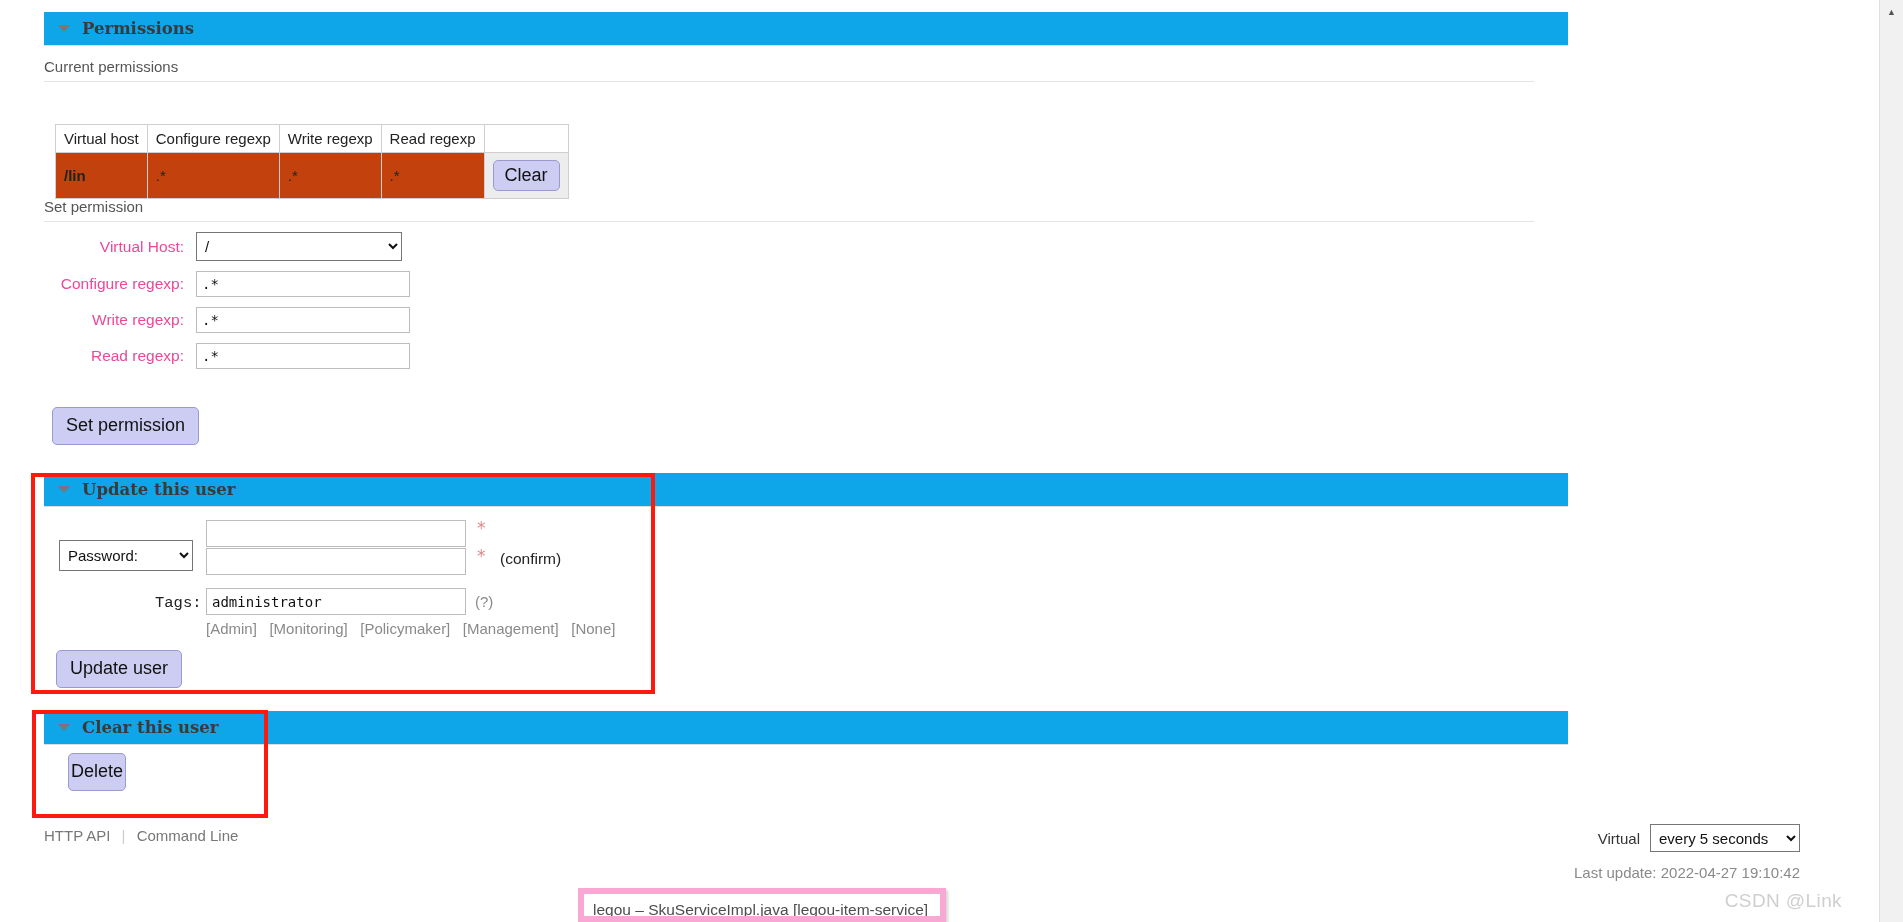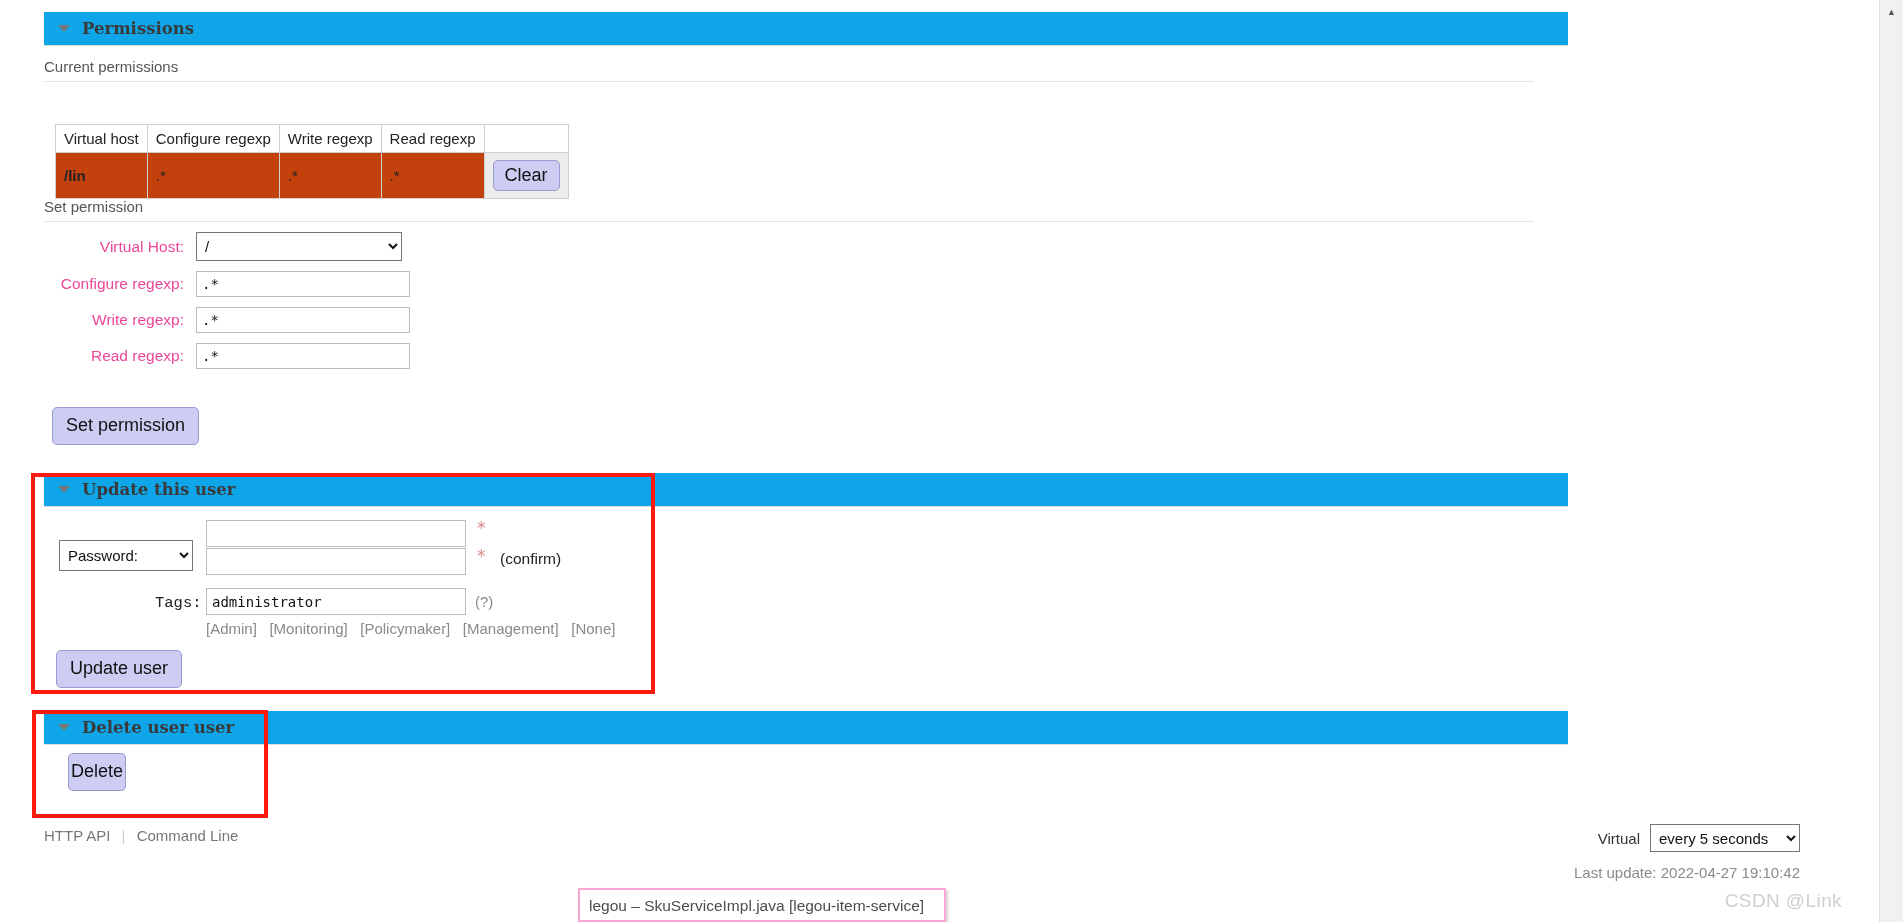--- a/index.html
+++ b/index.html
@@ -195,21 +195,21 @@
     letter-spacing: 0.4px;
   }
 
   
   #taskbar-tip {
     position: absolute;
     left: 578px;
     top: 888px;
     width: 368px;
     background: #ffffff;
-    border: 2px solid #f9a8d4;
+    border: 6px solid #f9a8d4;
     box-shadow: 2px 2px 3px rgba(0,0,0,0.18);
     font-size: 15.5px;
     color: #4d4d4d;
     padding: 6px 9px 0 9px;
     line-height: 1.3;
     box-sizing: border-box;
     overflow: hidden;
     height: 34px;
   }
   #taskbar-tip .l2 { white-space: nowrap; }
@@ -318,21 +318,21 @@
     <span>&nbsp;</span>
     <span>[None]</span>
   </div>
 
   <button class="mq-btn" style="position:absolute; left:56px; top:650px; padding:8px 13px;">Update user</button>
 
   <div class="redbox" style="left: 31px; top: 473px; width: 624px; height: 221px; border-color: rgb(251, 26, 13);"></div>
 
   <div class="section-head" style="position:absolute; left:44px; top:711px; width:1524px;">
     <span class="tri"></span>
-    <span class="sh-title">Delete user user</span>
+    <span class="sh-title">Clear this user</span>
   </div>
 
   <button class="mq-btn" style="position:absolute; left:68px; top:753px; padding:8px 2px;">Delete</button>
 
   <div class="redbox" style="left: 32px; top: 710px; width: 236px; height: 108px; border-color: rgb(251, 26, 13);"></div>
 
   <div class="foot-links" style="position:absolute; left:44px; top:827px;">
     <a href="#">HTTP API</a>
     <span class="foot-sep">|</span>
     <a href="#">Command Line</a>

